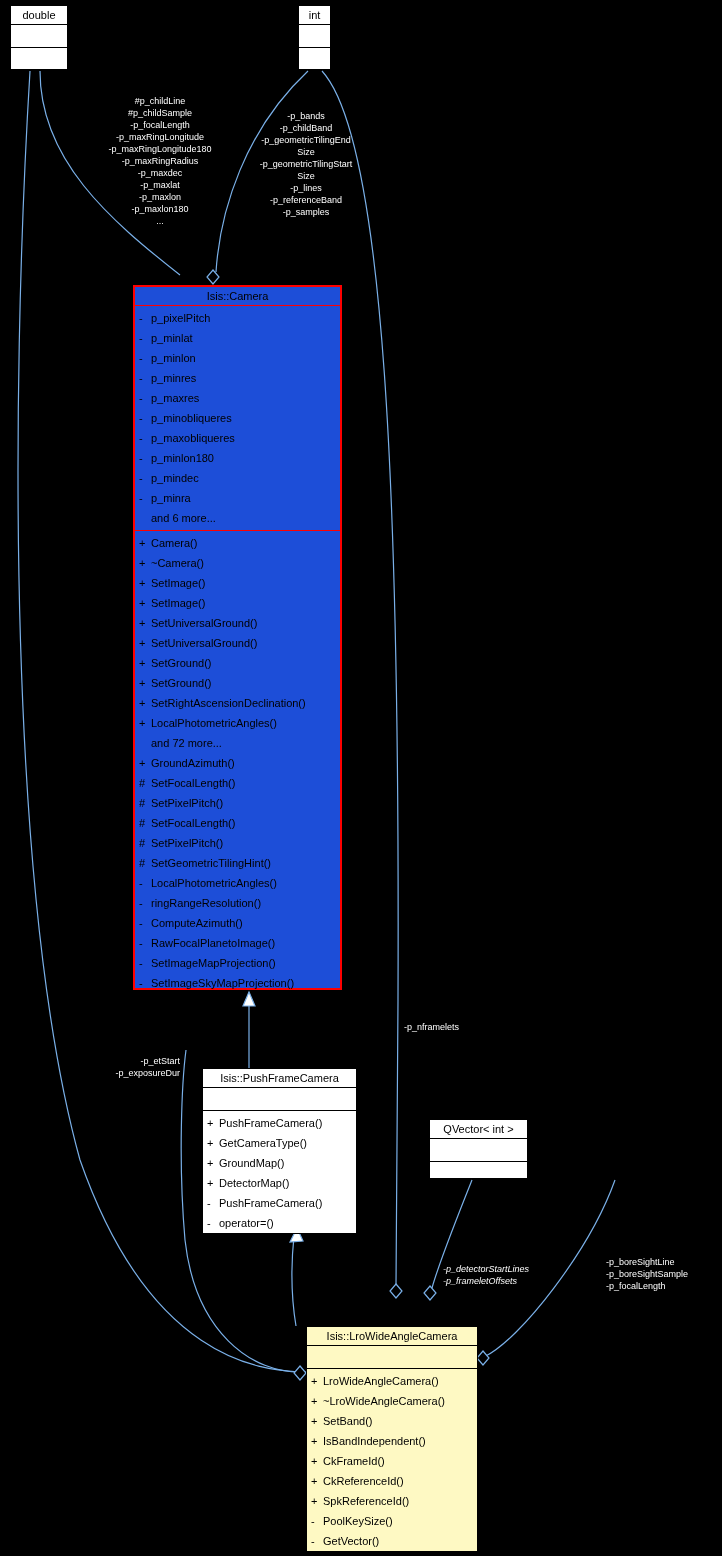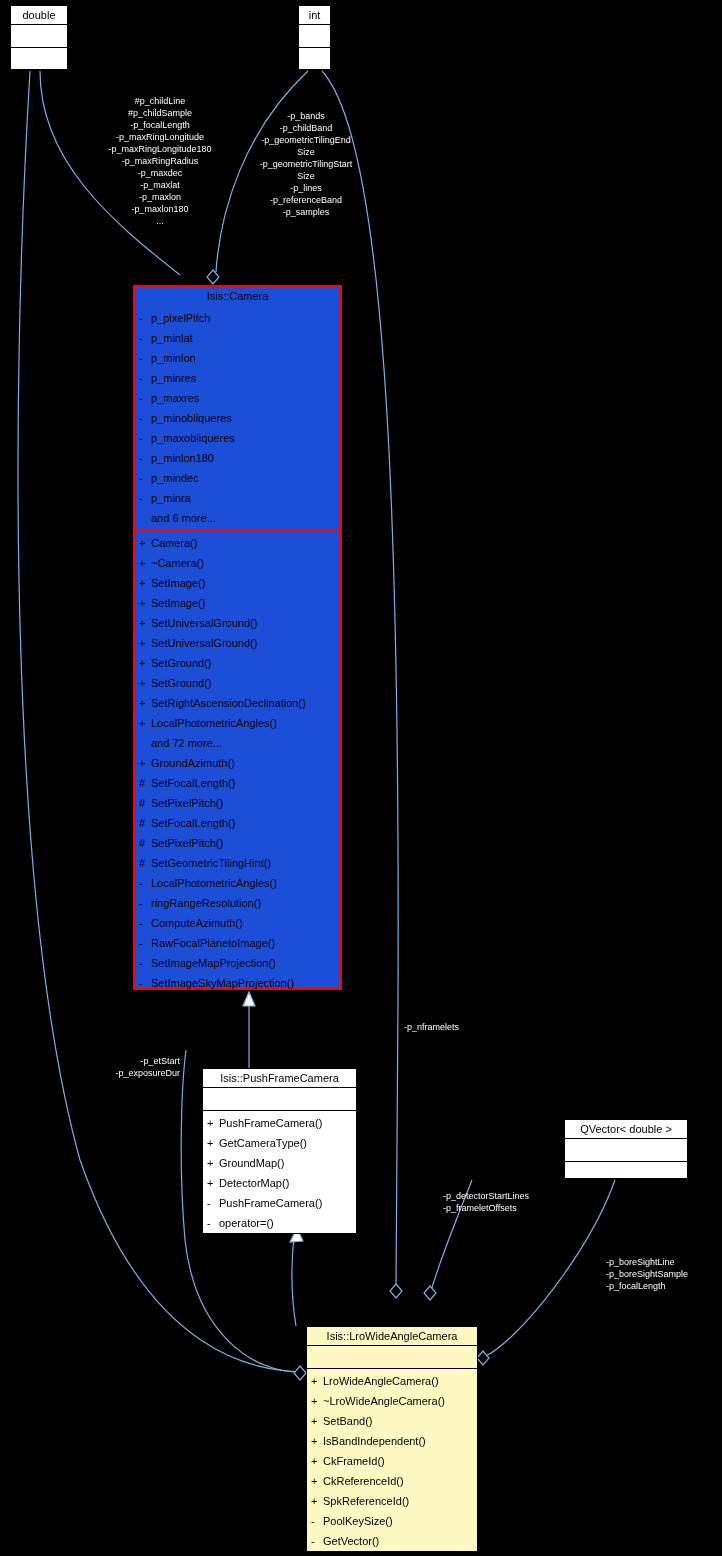--- a/index.html
+++ b/index.html
@@ -155,21 +155,21 @@
 -p_geometricTilingEnd
 Size
 -p_geometricTilingStart
 Size
 -p_lines
 -p_referenceBand
 -p_samples</div>
   <div class="edge-label left" style="left:10px; top:1013px; width:170px;margin-top:42px;">-p_etStart
 -p_exposureDur</div>
   <div class="edge-label lft" style="left:404px; top:1021px; width:120px;">-p_nframelets</div>
-  <div class="edge-label lft" style="left:443px; top:1190px; width:140px;">-p_detectorStartLines
+  <div class="edge-label lft" style="left:443px; top:1263px; width:140px;font-style:italic;">-p_detectorStartLines
 -p_frameletOffsets</div>
   <div class="edge-label lft" style="left:606px; top:1256px; width:120px;">-p_boreSightLine
 -p_boreSightSample
 -p_focalLength</div>
 
   <div class="node camera" style="left:133px; top:285px; width:209px; height:705px;">
     <div class="title">Isis::Camera</div>
     <div class="divider"></div>
     <div class="section">
       <div class="row"><span class="vis">-</span><span>p_pixelPitch</span></div>
@@ -220,28 +220,28 @@
     <div class="section">
       <div class="row"><span class="vis">+</span><span>PushFrameCamera()</span></div>
       <div class="row"><span class="vis">+</span><span>GetCameraType()</span></div>
       <div class="row"><span class="vis">+</span><span>GroundMap()</span></div>
       <div class="row"><span class="vis">+</span><span>DetectorMap()</span></div>
       <div class="row"><span class="vis">-</span><span>PushFrameCamera()</span></div>
       <div class="row"><span class="vis">-</span><span>operator=()</span></div>
     </div>
   </div>
 
-
-  <div class="node" style="left:564px; top:1119px; width:124px; height:60px;">
-    <div class="title">QVector&lt; double &gt;</div>
-    <div class="divider"></div>
-    <div class="section empty-sec"></div>
-    <div class="divider"></div>
-    <div class="section empty-sec"></div>
-  </div>
+  <div class="node" style="left:429px; top:1119px; width:99px; height:60px;">
+    <div class="title">QVector&lt; int &gt;</div>
+    <div class="divider"></div>
+    <div class="section empty-sec"></div>
+    <div class="divider"></div>
+    <div class="section empty-sec"></div>
+  </div>
+
 
   <div class="node greybox" style="left:306px; top:1326px; width:172px; height:226px;">
     <div class="title">Isis::LroWideAngleCamera</div>
     <div class="divider"></div>
     <div class="section empty-sec"></div>
     <div class="divider"></div>
     <div class="section">
       <div class="row"><span class="vis">+</span><span>LroWideAngleCamera()</span></div>
       <div class="row"><span class="vis">+</span><span>~LroWideAngleCamera()</span></div>
       <div class="row"><span class="vis">+</span><span>SetBand()</span></div>

